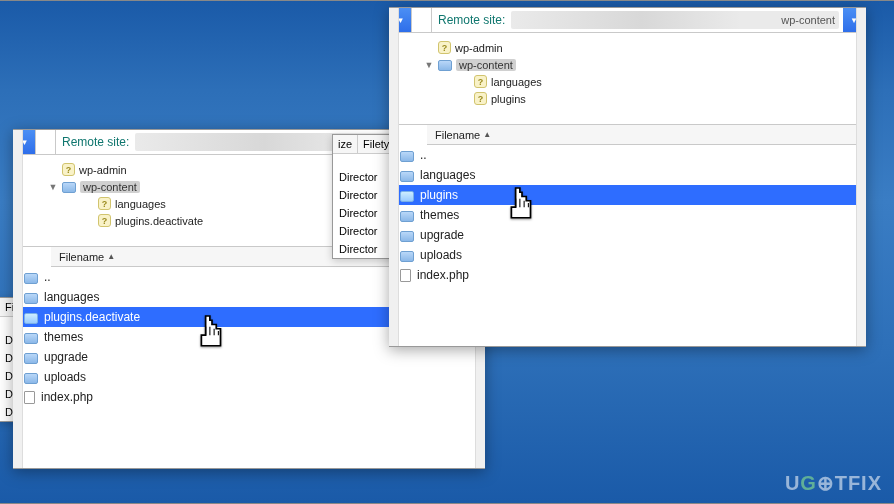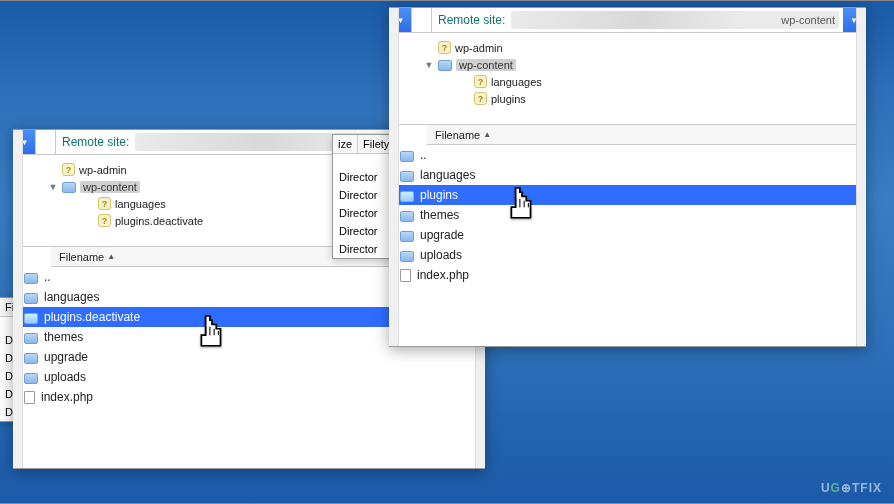--- a/index.html
+++ b/index.html
@@ -89,21 +89,21 @@
     display:flex;align-items:center;}
   .sliver .hdr span{padding:0 5px;border-right:1px solid #ccc;height:100%;display:flex;align-items:center;}
   .sliver .cell{padding:3px 6px;}
   
   .cursor{
     position:absolute; width:34px; height:40px; z-index:50;
     filter: drop-shadow(0 1px 1px rgba(0,0,0,.4));
   }
   .watermark{
     position:absolute; right:12px; bottom:8px;
-    font-size:12px; font-weight:600; letter-spacing:1px;
+    font-size:20px; font-weight:600; letter-spacing:1px;
     color:rgba(255,255,255,.55);
     font-family: Arial, sans-serif;
   }
   .watermark .g{color:rgba(140,230,140,.6);}
 </style>
 </head>
 <body>
 
 <div class="edgepanel" style="left:-2px; top:296px; width:62px;">
   <div class="hdr">Filetype</div>

